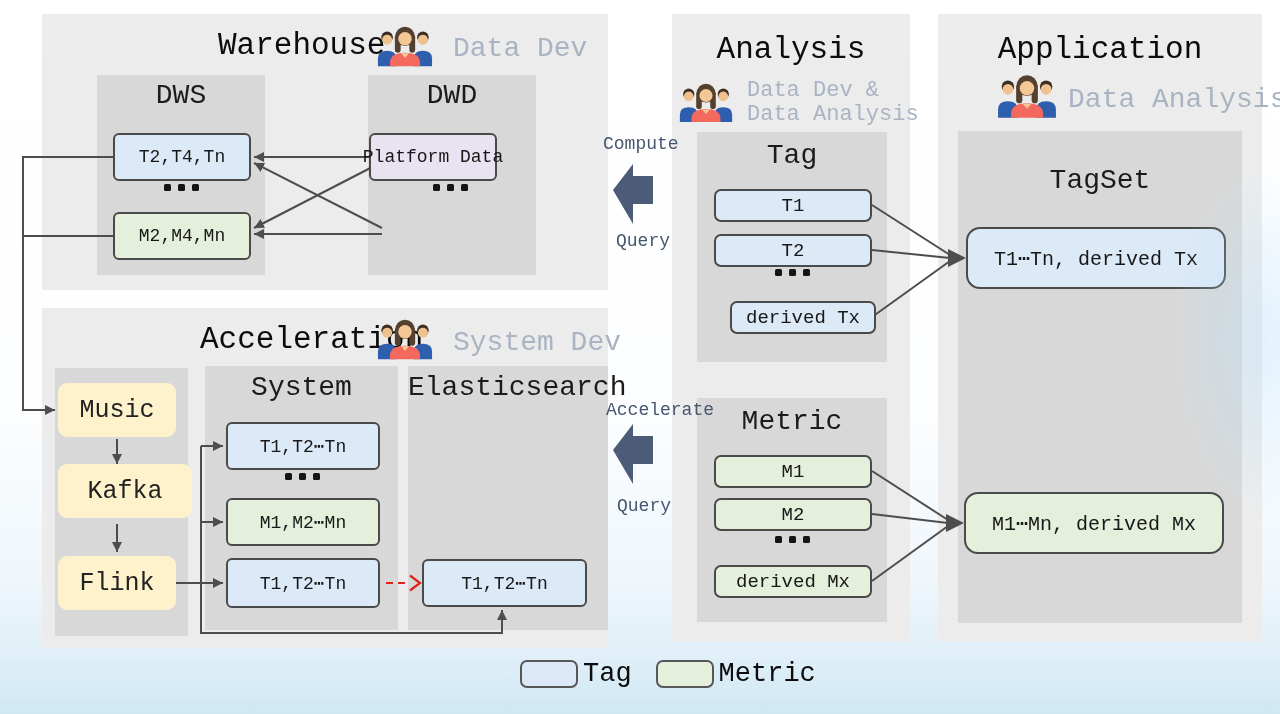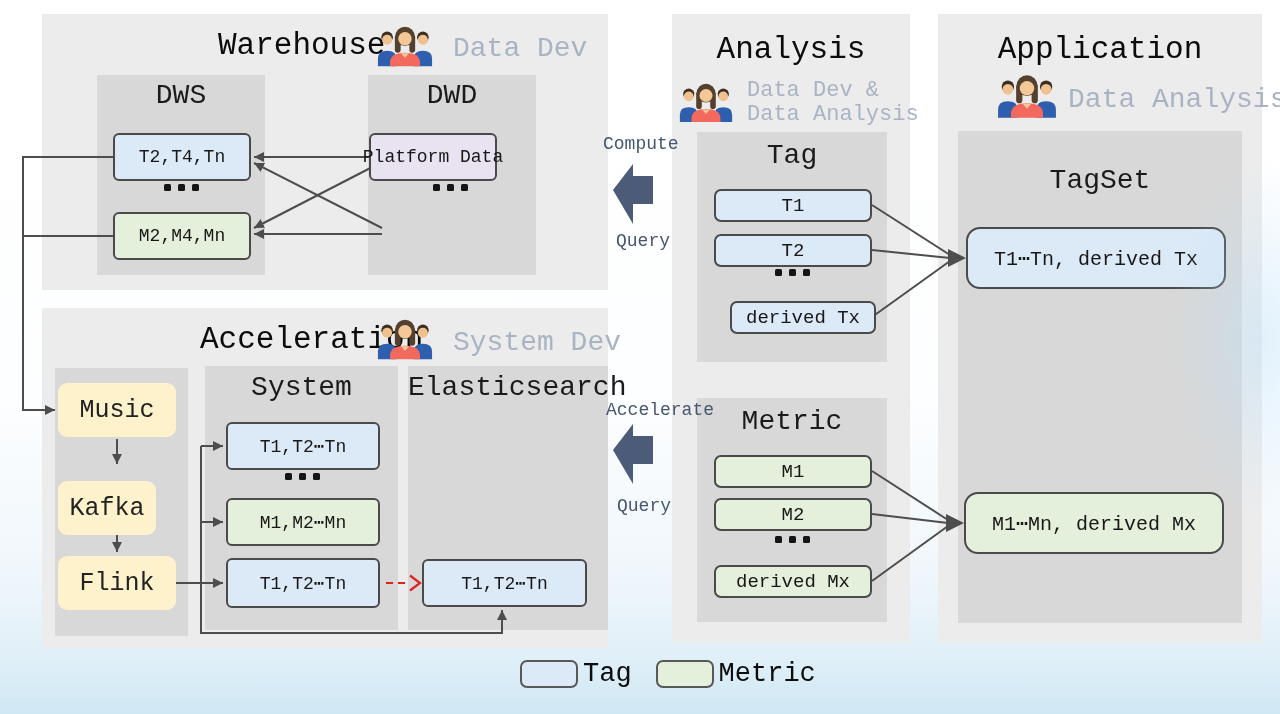--- a/index.html
+++ b/index.html
@@ -150,21 +150,21 @@
     <rect x="19.5" y="9" width="6" height="19" rx="3" fill="#54402e"></rect>
     <rect x="34.5" y="9" width="6" height="19" rx="3" fill="#54402e"></rect>
     <circle cx="30" cy="13.5" r="7" fill="#f3c796"></circle>
     <path d="M14.5 42 v-3.5 q0 -10.5 15.5 -10.5 q15.5 0 15.5 10.5 v3.5 z" fill="#f4695e"></path>
     <path d="M25.8 28.6 l4.2 4.8 4.2 -4.8 z" fill="#f3c796"></path>
   </svg>
 </div>
   <div class="role" style="left:453px;top:327px">System Dev</div>
 
   <div class="node plain" style="left:58px;top:383px;width:118px;height:54px">Music</div>
-  <div class="node plain" style="left:58px;top:481px;width:98px;height:54px">Kafka</div>
+  <div class="node plain" style="left:58px;top:464px;width:134px;height:54px">Kafka</div>
   <div class="node plain" style="left:58px;top:556px;width:118px;height:54px">Flink</div>
 
   <div class="sub-title" style="left:205px;top:372px;width:193px">System</div>
   <div class="node tag-fill" style="left:226px;top:422px;width:154px;height:48px">T1,T2⋯Tn</div>
   <div class="dots" style="left:285px;top:473px">
       <i></i>
       <i></i>
       <i></i>
     </div>
   <div class="node metric-fill" style="left:226px;top:498px;width:154px;height:48px">M1,M2⋯Mn</div>

